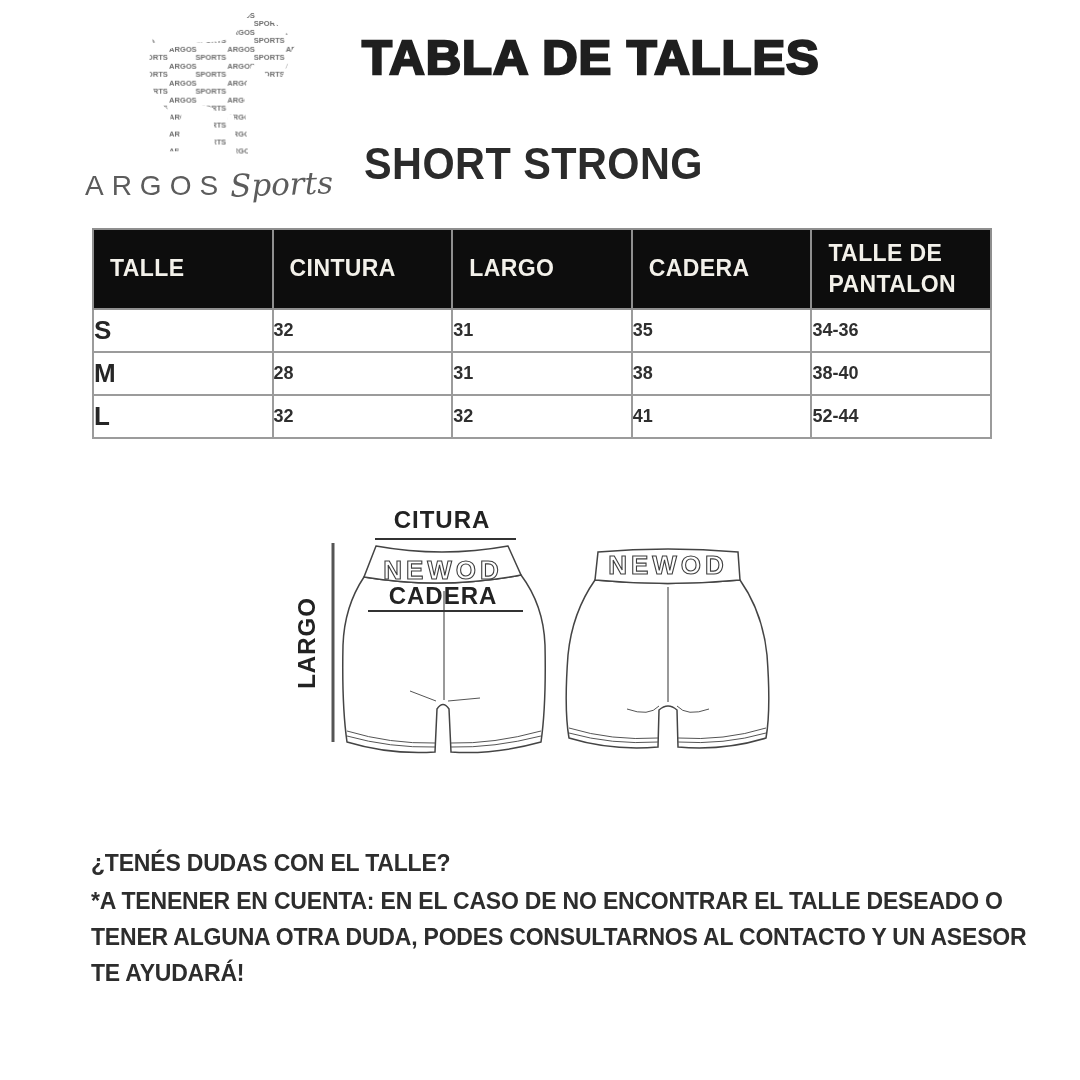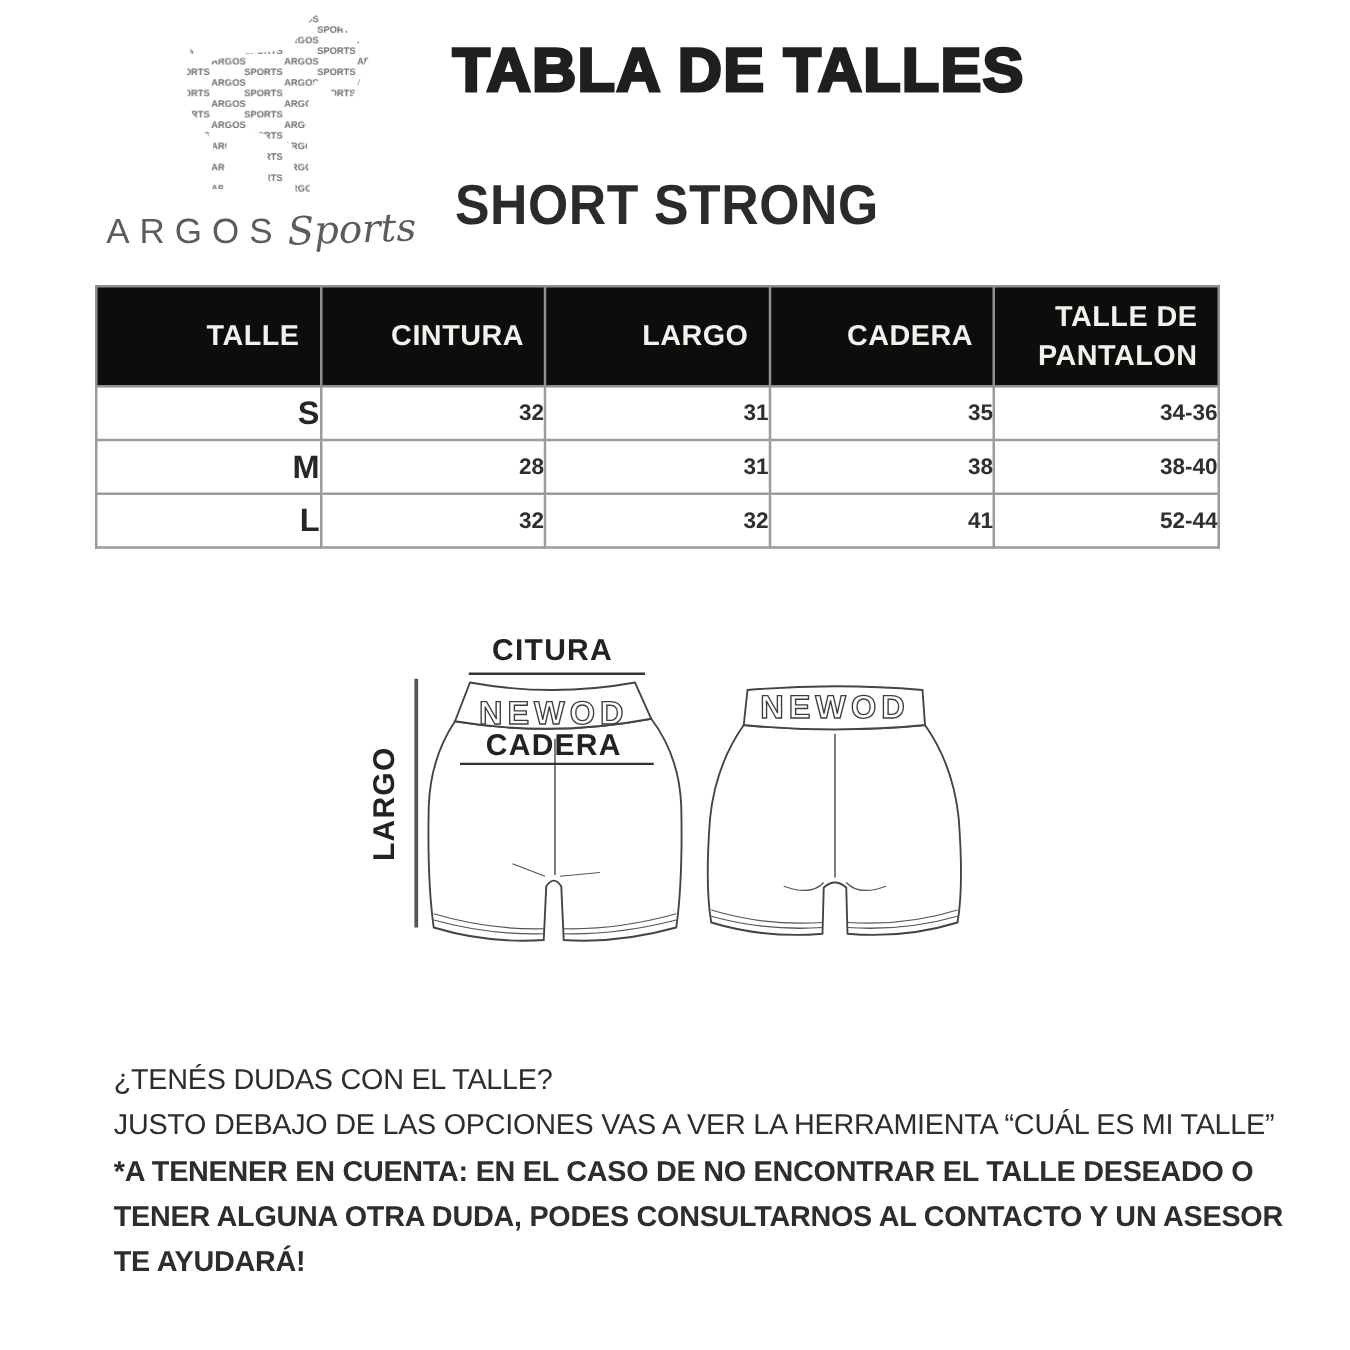--- a/index.html
+++ b/index.html
@@ -25,41 +25,41 @@
     font-weight:bold; color:#1f1f1f; letter-spacing:1px;
     -webkit-text-stroke:2.4px #1f1f1f;
   }
   .page-subtitle {
     position:absolute; left:364px; top:139px; font-size:45px; line-height:1.1;
     color:#2b2b2b; letter-spacing:0.5px; transform:scaleX(0.92); transform-origin:left top;
   }
 
   
   table.size-table {
-    position:absolute; left:76px; top:228px; width:900px;
-    border-collapse:collapse; table-layout:fixed; text-align:right;
+    position:absolute; left:92px; top:228px; width:900px;
+    border-collapse:collapse; table-layout:fixed; text-align:left;
     border:2px solid #8a8a8a;
   }
   .size-table th {
     background:#0d0d0d; color:#f3f1ea; font-size:23px; font-weight:bold;
     height:80px; border:2px solid #8f8f8f; letter-spacing:0.4px;
     padding:0 16px; line-height:1.35; vertical-align:middle;
   }
   .size-table td {
     height:43px; font-size:18px; color:#2f2f2f; background:#ffffff;
     border:2px solid #9b9b9b; vertical-align:middle;font-weight:bold;
   }
   .size-table td.size-cell { font-weight:bold; font-size:26px; color:#262626; }
 
   
   .diagram { position:absolute; left:290px; top:495px; width:500px; height:325px; }
 
   
   .footer { position:absolute; left:91px; top:845px; width:950px; font-size:23px; line-height:36px; letter-spacing:-0.2px; color:#2d2d2d; }
-  .footer .bold { font-weight:normal; }
+  .footer .bold { font-weight:bold; }
   .footer p { margin:0; }
   .footer .note { margin-top:2px; font-weight:bold; }
 </style>
 </head>
 <body>
 
 <div class="logo-block">
   <svg class="logo-dog" width="205" height="160" viewBox="0 0 210 170">
     <defs>
       <pattern id="wordpat" width="62" height="18" patternUnits="userSpaceOnUse">
@@ -162,15 +162,14 @@
     <path d="M387,211 Q397,222 419,214" fill="none" stroke="#555" stroke-width="1"></path>
     <path fill="none" stroke="#555" stroke-width="1" d="M279,233 Q322,246 368,243 M279,238 Q322,250 368,247
              M388,243 Q434,246 476,233 M388,247 Q434,250 476,238"></path>
     <path fill="#ffffff" stroke="#444" stroke-width="1.5" d="M308,57 Q378,51 448,57 L450,85 Q378,92 305,85 Z"></path>
     <text x="378" y="79" text-anchor="middle" font-size="26" font-weight="bold" fill="none" stroke="#3f3f3f" stroke-width="1.1" letter-spacing="4" font-family="Liberation Sans, sans-serif">NEWOD</text>
   </svg>
 </div>
 
 <div class="footer">
   <p class="bold">¿TENÉS DUDAS CON EL TALLE?</p>
-  <p><span>JUSTO DEBAJO DE LAS OPCIONES VAS A VER LA HERRAMIENTA </span><span class="bold">“CUÁL ES MI TALLE”</span></p>
   <p class="note">*A TENENER EN CUENTA: EN EL CASO DE NO ENCONTRAR EL TALLE DESEADO O TENER ALGUNA OTRA DUDA, PODES CONSULTARNOS AL CONTACTO Y UN ASESOR TE AYUDARÁ!</p>
 </div>
 
 </body></html>

